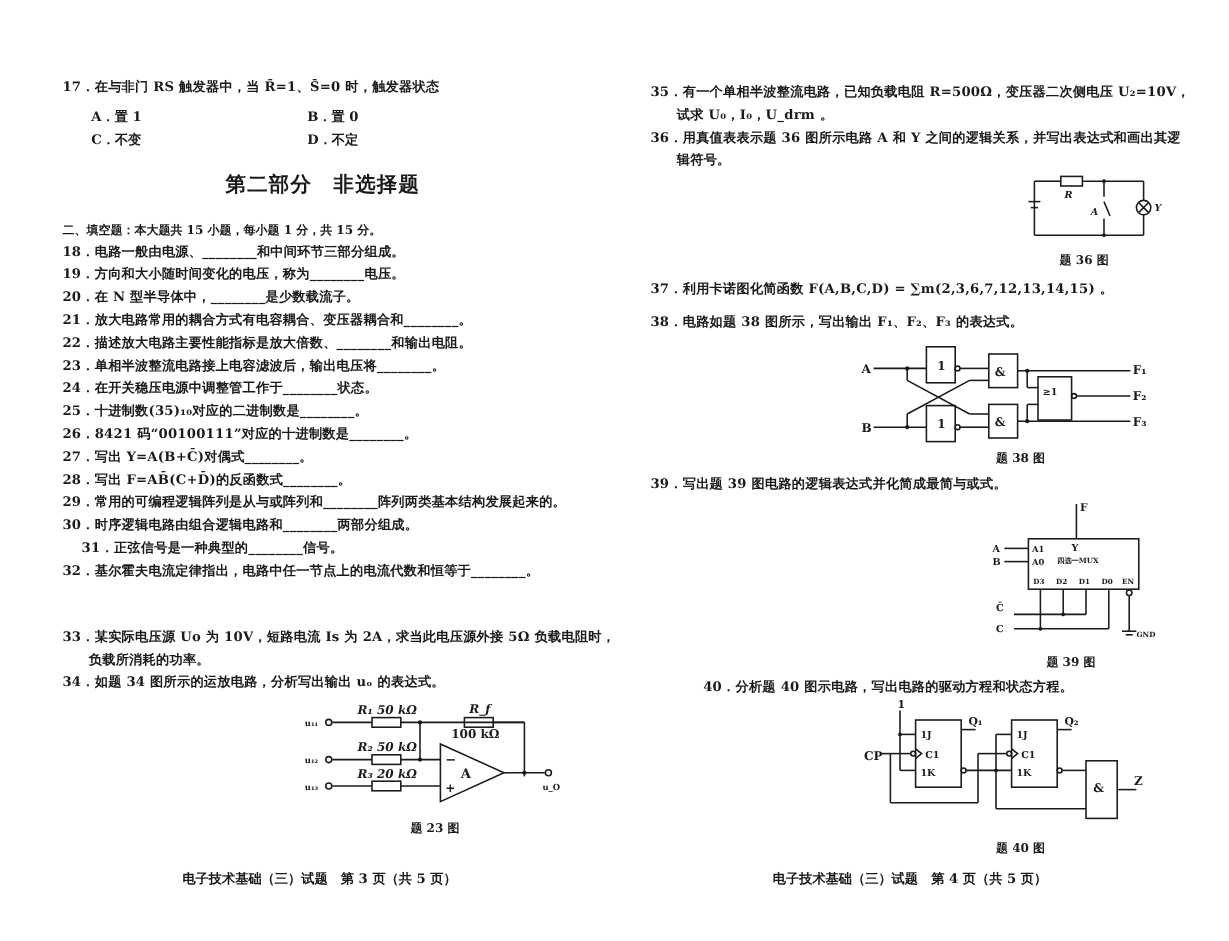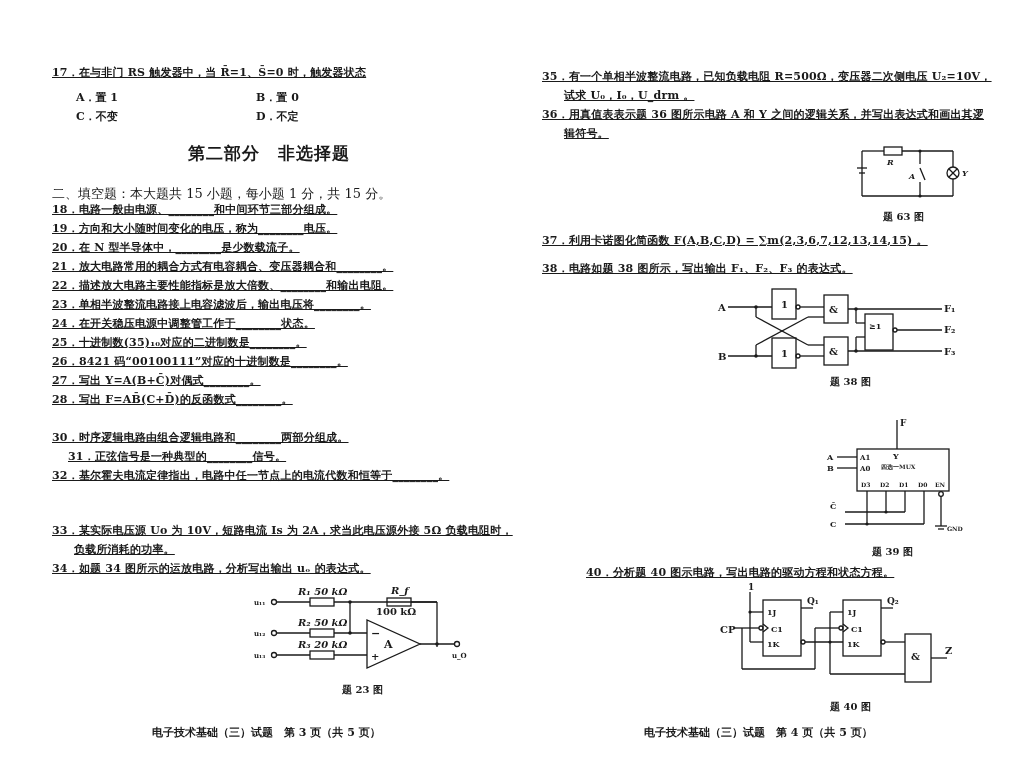--- a/index.html
+++ b/index.html
@@ -4,24 +4,24 @@
 <style>
   html, body { margin: 0; padding: 0; }
   body {
     width: 1024px; height: 784px; background: #ffffff; overflow: hidden;
     font-family: "DejaVu Serif", "Liberation Serif", serif; color: #1a1a1a;
     position: relative;
   }
   .page { position: absolute; top: 0; height: 784px; }
   .page.left { left: 0; width: 512px; }
   .page.right { left: 512px; width: 512px; }
-  .q { position: absolute; font-size: 11px; line-height: 14px; white-space: nowrap; font-weight: bold; letter-spacing: 0.2px; text-decoration: underline; }
+  .q { position: absolute; font-size: 11px; line-height: 14px; white-space: nowrap; font-weight: bold; letter-spacing: 0.2px; }
   .opt { position: absolute; font-size: 11px; font-weight: bold; }
   .section-title { position: absolute; font-size: 17px; font-weight: bold; letter-spacing: 1px; }
-  .section-head { position: absolute; font-size: 13px; font-weight: normal; }
+  .section-head { position: absolute; font-size: 10px; font-weight: bold; }
   .footer { position: absolute; font-size: 11px; font-weight: bold; }
   .caption { position: absolute; font-size: 10px; font-weight: bold; }
   svg { position: absolute; overflow: visible; }
   svg text { font-family: "DejaVu Serif", "Liberation Serif", serif; font-weight: bold; fill: #1a1a1a; }
   .wire { stroke: #1a1a1a; stroke-width: 1.3; fill: none; }
 </style>
 </head>
 <body>
 
 <div class="page left">
@@ -39,20 +39,21 @@
   <div class="q" style="left:52px;top:222px;text-align:center;">19．方向和大小随时间变化的电压，称为________电压。</div>
   <div class="q" style="left:52px;top:241px;">20．在 N 型半导体中，________是少数载流子。</div>
   <div class="q" style="left:52px;top:260px;">21．放大电路常用的耦合方式有电容耦合、变压器耦合和________。</div>
   <div class="q" style="left:52px;top:279px;">22．描述放大电路主要性能指标是放大倍数、________和输出电阻。</div>
   <div class="q" style="left:52px;top:298px;">23．单相半波整流电路接上电容滤波后，输出电压将________。</div>
   <div class="q" style="left:52px;top:317px;">24．在开关稳压电源中调整管工作于________状态。</div>
   <div class="q" style="left:52px;top:336px;">25．十进制数(35)₁₀对应的二进制数是________。</div>
   <div class="q" style="left:52px;top:355px;">26．8421 码“00100111”对应的十进制数是________。</div>
   <div class="q" style="left:52px;top:374px;">27．写出 Y=A(B+C̄)对偶式________。</div>
   <div class="q" style="left:52px;top:393px;">28．写出 F=AB̄(C+D̄)的反函数式________。</div>
+  <div class="q" style="left:52px;top:412px;">29．常用的可编程逻辑阵列是从与或阵列和________阵列两类基本结构发展起来的。</div>
   <div class="q" style="left:52px;top:431px;">30．时序逻辑电路由组合逻辑电路和________两部分组成。</div>
   <div class="q" style="left:68px;top:450px;">31．正弦信号是一种典型的________信号。</div>
   <div class="q" style="left:52px;top:469px;">32．基尔霍夫电流定律指出，电路中任一节点上的电流代数和恒等于________。</div>
 
   <div class="q" style="left:52px;top:524px;">33．某实际电压源 Uo 为 10V，短路电流 Is 为 2A，求当此电压源外接 5Ω 负载电阻时，</div>
   <div class="q" style="left:74px;top:543px;">负载所消耗的功率。</div>
   <div class="q" style="left:52px;top:562px;">34．如题 34 图所示的运放电路，分析写出输出 uₒ 的表达式。</div>
 
   <svg width="230" height="110" style="left:262px;top:582px;">
 
@@ -123,21 +124,21 @@
     <text x="52" y="33" font-size="8" font-style="italic">A</text>
     <line x1="96" y1="5" x2="96" y2="21" class="wire"></line>
     <circle cx="96" cy="27" r="6" class="wire"></circle>
     <line x1="92" y1="23" x2="100" y2="31" class="wire"></line>
     <line x1="100" y1="23" x2="92" y2="31" class="wire"></line>
     <line x1="96" y1="33" x2="96" y2="50" class="wire"></line>
     <text x="105" y="30" font-size="8" font-style="italic">Y</text>
     <line x1="5" y1="50" x2="96" y2="50" class="wire"></line>
     <circle cx="63" cy="50" r="1.6" fill="#1a1a1a"></circle>
   </svg>
-  <div class="caption" style="left:371px;top:210px;">题 63 图</div>
+  <div class="caption" style="left:371px;top:210px;">题 36 图</div>
 
   <div class="q" style="left:30px;top:234px;">37．利用卡诺图化简函数 F(A,B,C,D) = ∑m(2,3,6,7,12,13,14,15) 。</div>
   <div class="q" style="left:30px;top:262px;">38．电路如题 38 图所示，写出输出 F₁、F₂、F₃ 的表达式。</div>
 
   <svg width="250" height="85" style="left:200px;top:285px;">
     <text x="6" y="26" font-size="10">A</text>
     <text x="6" y="75" font-size="10">B</text>
     <line x1="16" y1="22" x2="60" y2="22" class="wire"></line>
     <line x1="16" y1="71" x2="60" y2="71" class="wire"></line>
     <circle cx="44" cy="22" r="1.8" fill="#1a1a1a"></circle>
@@ -175,20 +176,21 @@
     <rect x="153" y="29" width="28" height="36" class="wire"></rect>
     <text x="157" y="44" font-size="8">≥1</text>
     <circle cx="183" cy="45" r="2" class="wire"></circle>
     <line x1="185" y1="45" x2="230" y2="45" class="wire"></line>
     <text x="232" y="27" font-size="10">F₁</text>
     <text x="232" y="48" font-size="10">F₂</text>
     <text x="232" y="70" font-size="10">F₃</text>
   </svg>
   <div class="caption" style="left:318px;top:375px;">题 38 图</div>
 
+  <div class="q" style="left:30px;top:397px;">39．写出题 39 图电路的逻辑表达式并化简成最简与或式。</div>
 
   <svg width="160" height="120" style="left:305px;top:418px;">
     <text x="83" y="8" font-size="9">F</text>
     <line x1="80" y1="2" x2="80" y2="31" class="wire"></line>
     <rect x="40" y="31" width="92" height="42" class="wire"></rect>
     <text x="76" y="41" font-size="8">Y</text>
     <text x="64" y="51" font-size="6">四选一MUX</text>
     <text x="43" y="42" font-size="7">A1</text>
     <text x="43" y="53" font-size="7">A0</text>
     <line x1="20" y1="39" x2="40" y2="39" class="wire"></line>

